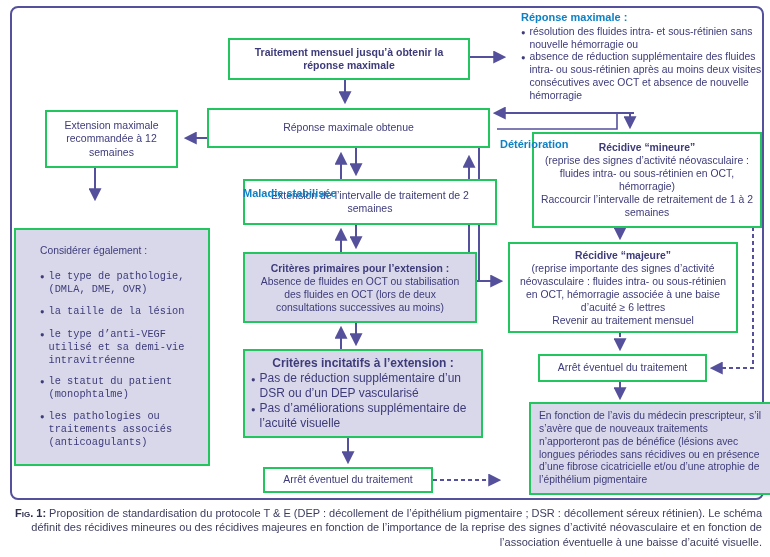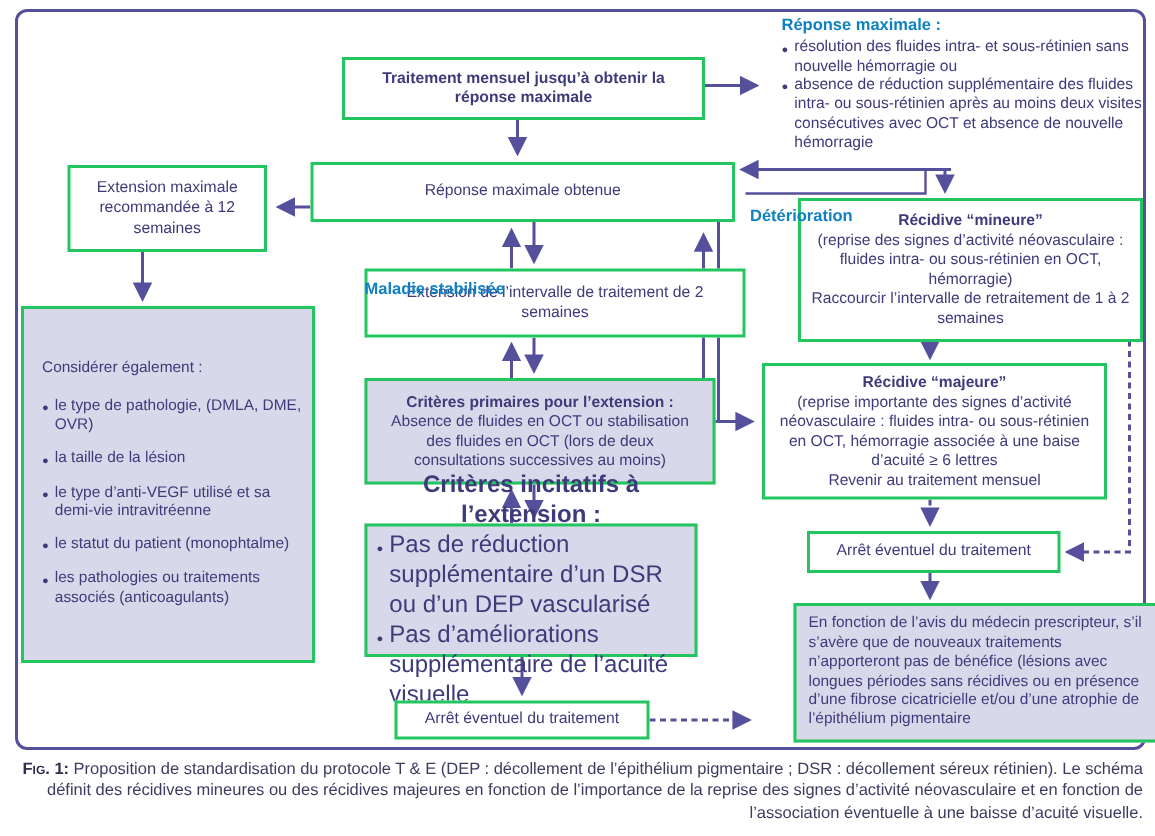--- a/index.html
+++ b/index.html
@@ -12,23 +12,23 @@
         text-align:center;font-size:10.5px;line-height:1.25;padding:3px 8px;z-index:2;}
   .filled{background:#d9d8ea;align-items:center;}
   .bold{font-weight:bold;}
   .bluelabel{position:absolute;color:#0e81c4;font-weight:bold;font-size:11px;z-index:3;white-space:nowrap;margin-top:24px;}
   .note{position:absolute;z-index:2;text-align:left;font-size:10.4px;line-height:1.24;}
   .note .ttl{color:#0e81c4;font-weight:bold;font-size:11px;margin-bottom:1px;}
   ul.blist{list-style:none;margin:0;padding:0;text-align:left;}
   ul.blist li{display:flex;gap:4px;align-items:flex-start;}
   .dot{flex:0 0 auto;}
   .dot::before{content:"●";font-size:7.5px;line-height:13px;display:inline-block;}
-  .consider{justify-content:center;align-items:flex-start;text-align:left;padding:10px 6px 10px 12px;font-size:10.3px;}
+  .consider{justify-content:center;align-items:flex-start;text-align:left;padding:10px 6px 10px 24px;font-size:10.3px;margin-top:24px;}
   .consider .ttl2{font-weight:normal;margin-bottom:12px;}
-  .consider ul.blist{display:flex;flex-direction:column;gap:9px;}
+  .consider ul.blist{display:flex;flex-direction:column;gap:9px;font-family:Liberation Mono, monospace;}
   .leftalign{align-items:flex-start;text-align:left;}
   .caption{position:absolute;left:10px;top:506px;width:752px;z-index:2;
            font-size:11px;line-height:1.3;color:#3c3c60;text-align:right;}
   .figlabel{font-weight:bold;font-variant:small-caps;color:#2e2e4e;margin-right:3px;}
 </style>
 </head>
 <body>
 
 <div class="stage">
 
@@ -101,21 +101,21 @@
 
   <div class="node" style="left:243px;top:179px;width:254px;height:46px;">
     <span>Extension de l’intervalle de traitement de 2 semaines</span>
   </div>
 
   <div class="node filled" style="left:243px;top:252px;width:234px;height:71px;font-size:10.4px;">
     <span class="bold">Critères primaires pour l’extension :</span>
     <span>Absence de fluides en OCT ou stabilisation des fluides en OCT (lors de deux consultations successives au moins)</span>
   </div>
 
-  <div class="node filled" style="left:243px;top:349px;width:222px;height:89px;font-size:16px;padding:3px 6px;">
+  <div class="node filled" style="left:243px;top:349px;width:240px;height:89px;font-size:12px;padding:3px 6px;">
     <span class="bold">Critères incitatifs à l’extension :</span>
     <ul class="blist">
       <li>
           <span class="dot"></span>
           <span>Pas de réduction supplémentaire d’un DSR ou d’un DEP vascularisé</span>
         </li>
       <li>
           <span class="dot"></span>
           <span>Pas d’améliorations supplémentaire de l’acuité visuelle</span>
         </li>

